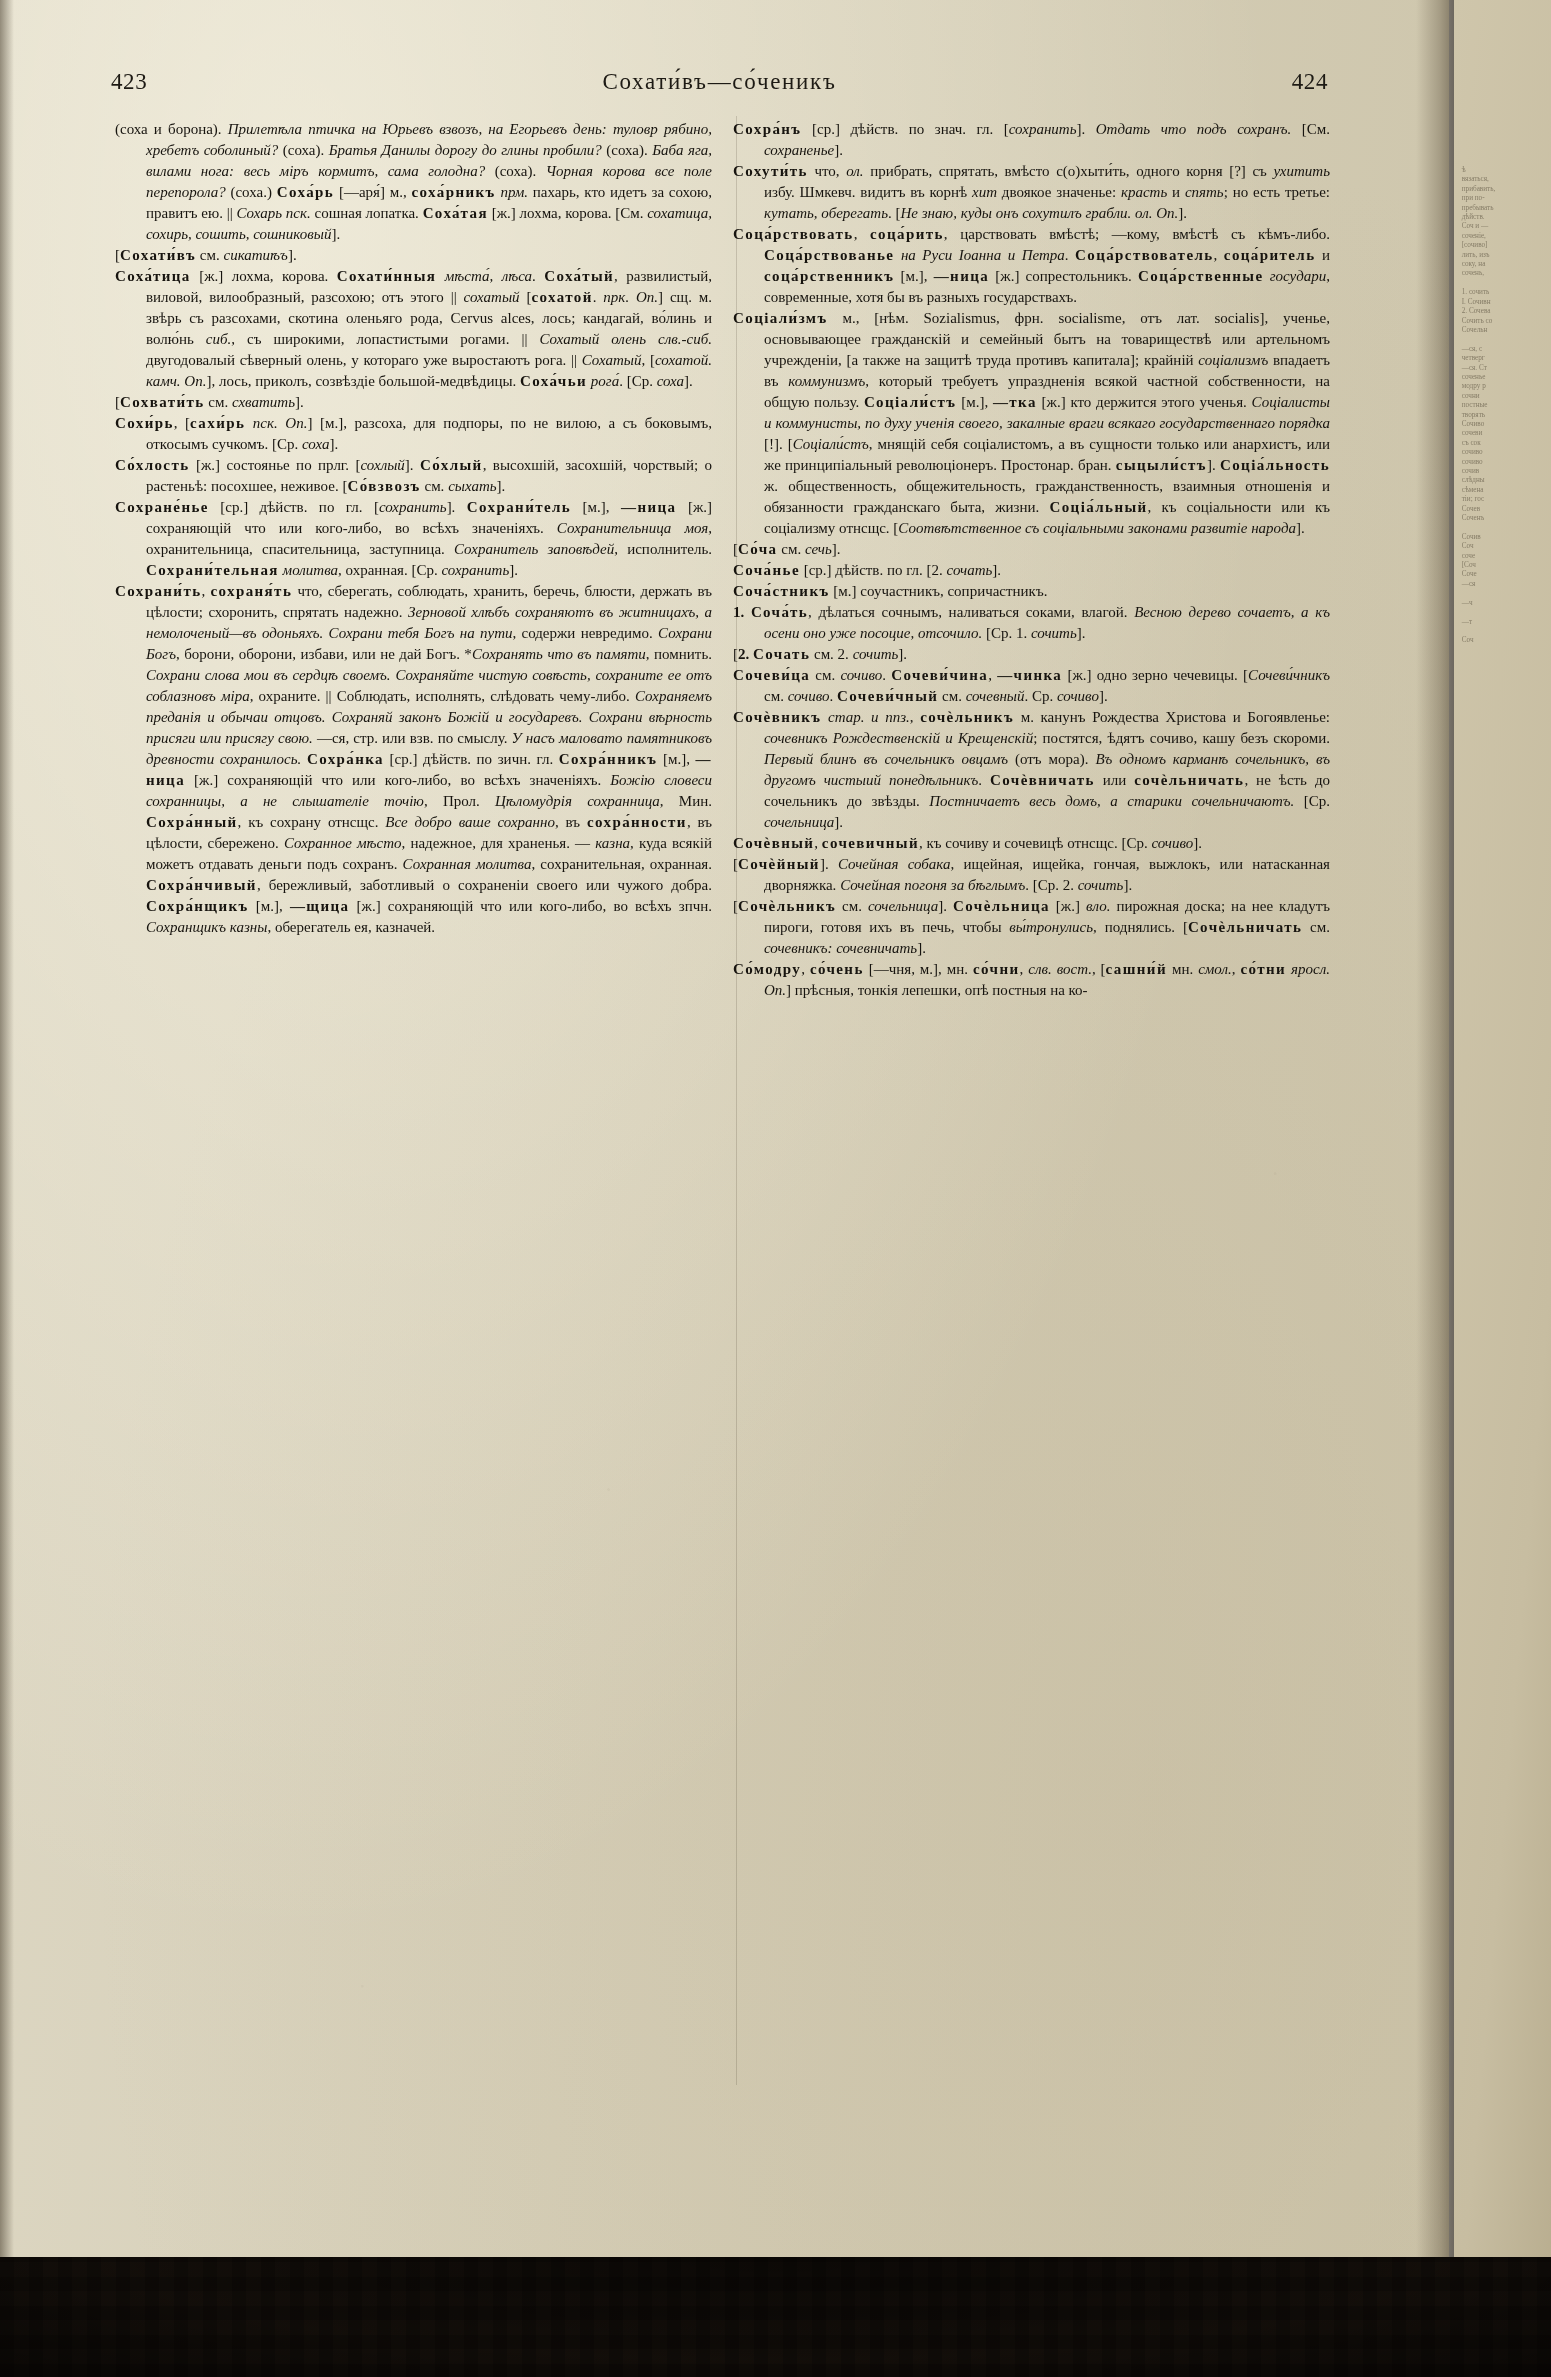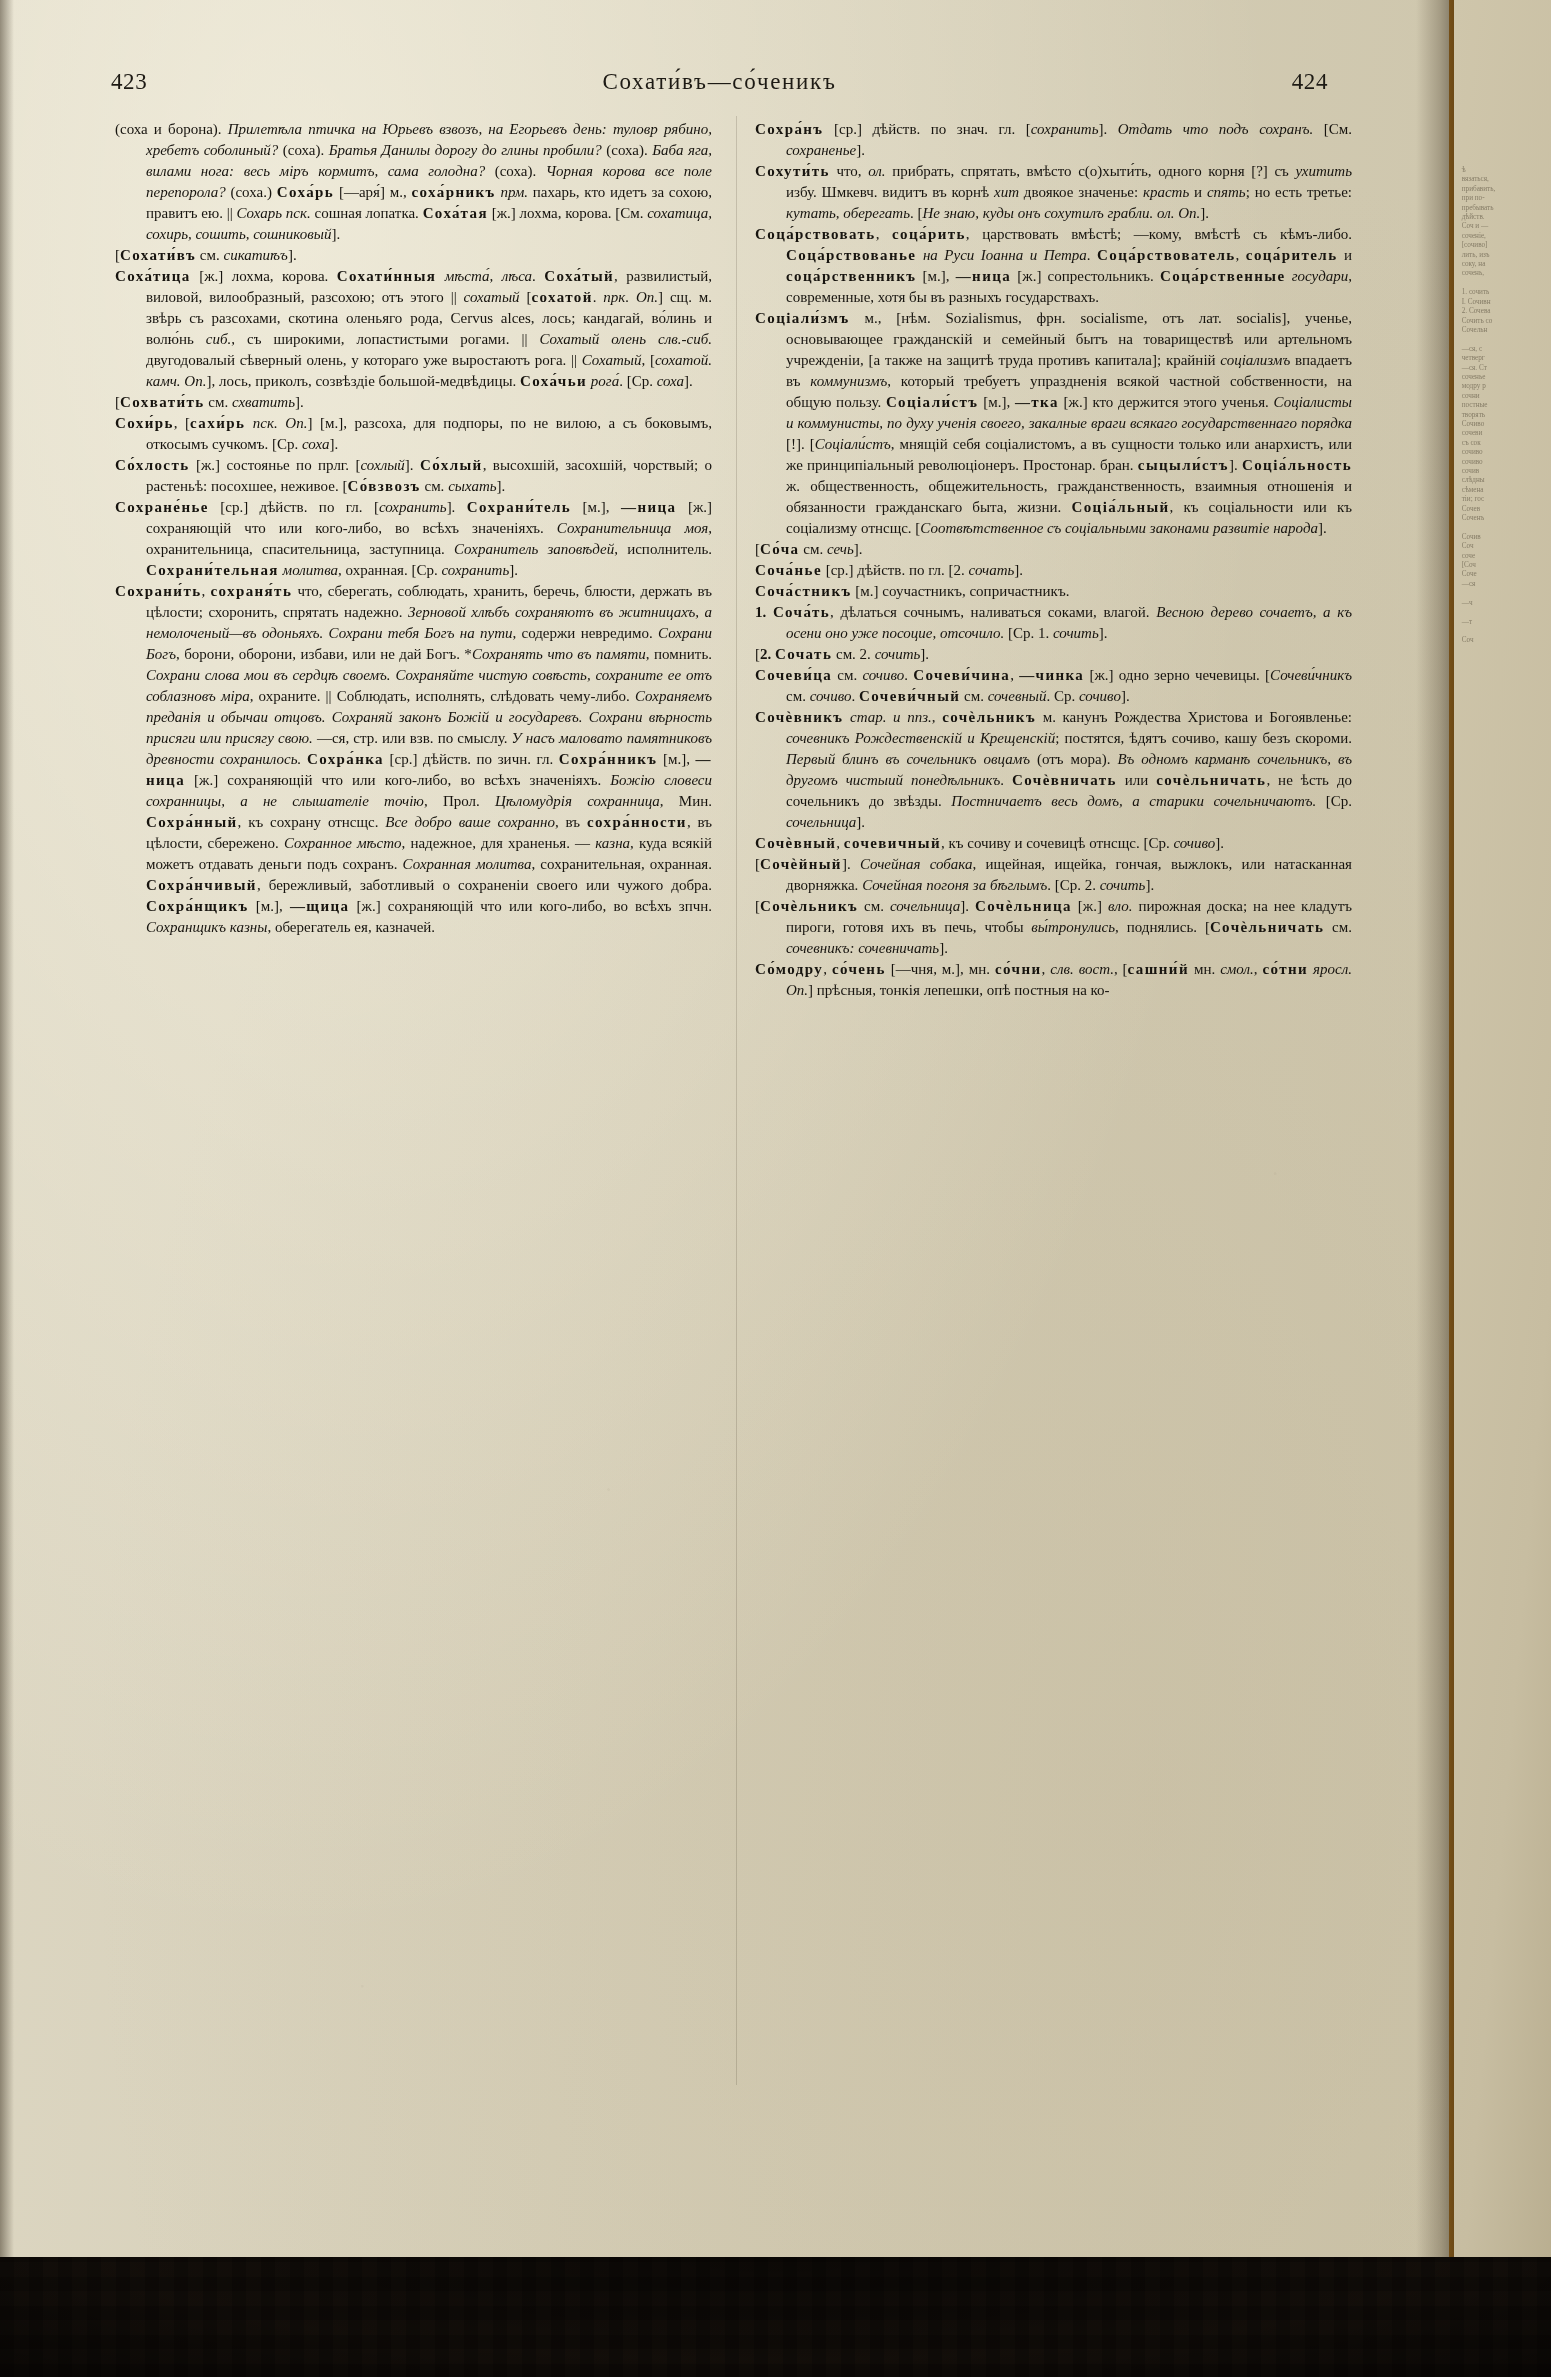--- a/index.html
+++ b/index.html
@@ -12,21 +12,21 @@
     height: 2377px;
     position: relative;
     overflow: hidden;
     font-family: "Liberation Serif", serif;
   }
 
   
   #book {
     position: absolute;
     inset: 0;
-    background: #a16207;
+    background: #a3a3a3;
   }
   #page {
     position: absolute;
     left: 0px;
     top: 0px;
     width: 1449px;
     height: 2257px;
     background: #d9d3bf;
     background-image:
       radial-gradient(ellipse at 20% 10%, rgba(255,252,238,0.55), rgba(255,252,238,0) 60%),
@@ -125,21 +125,21 @@
     text-align: right;
   }
 
   
   #columns {
     position: absolute;
     left: 115px;
     top: 119px;
     width: 1239px;
     display: flex;
-    gap: 43px;
+    gap: 21px;
     color: #17140f;
   }
   .col {
     width: 597px;
     font-size: 15px;
     line-height: 21px;
     text-align: justify;
     text-justify: inter-word;
     hyphens: manual;
   }

